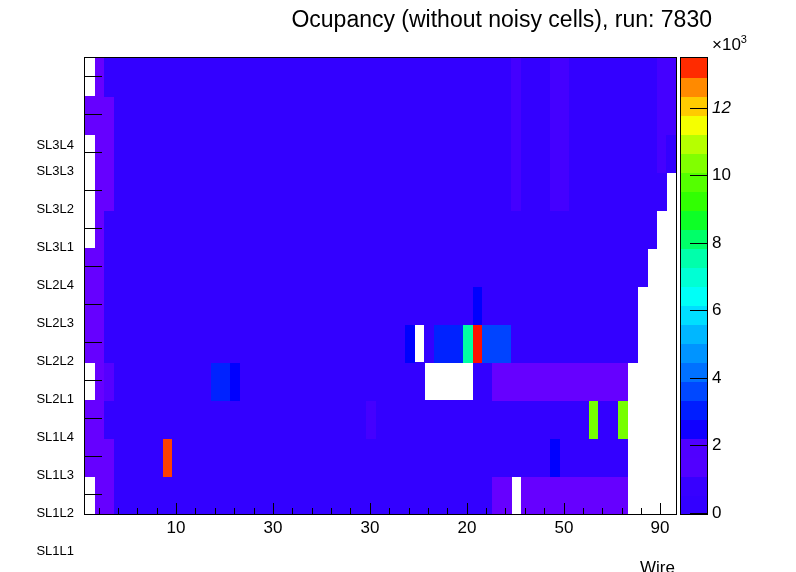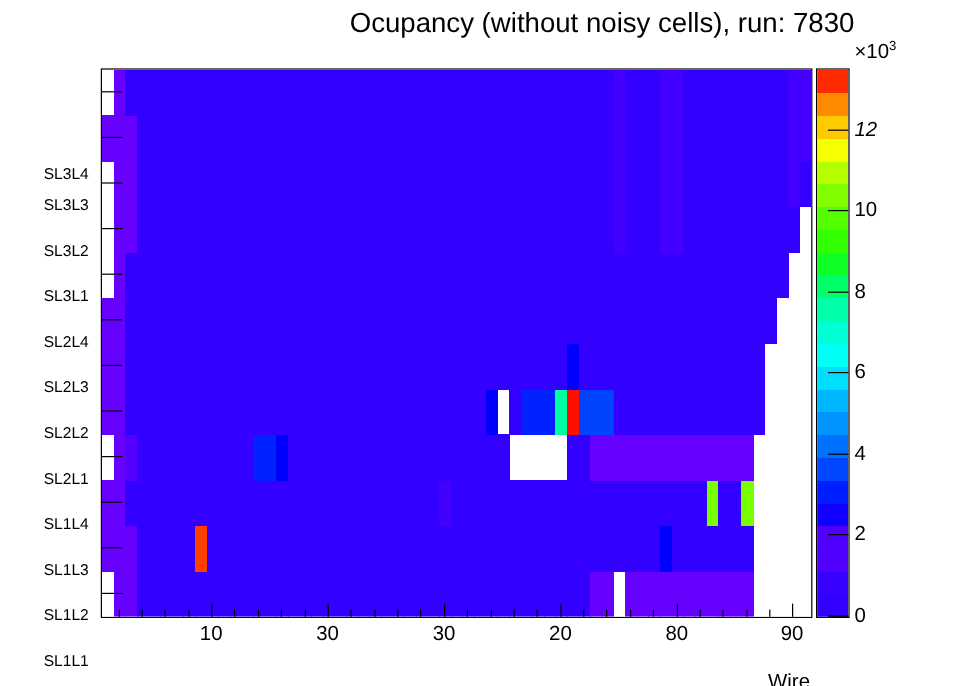--- a/index.html
+++ b/index.html
@@ -906,21 +906,21 @@
       <div class="x-tick-major" style="left: 564px;"></div>
       <div class="x-tick-minor" style="left: 583px;"></div>
       <div class="x-tick-minor" style="left: 602px;"></div>
       <div class="x-tick-minor" style="left: 622px;"></div>
       <div class="x-tick-minor" style="left: 641px;"></div>
       <div class="x-tick-major" style="left: 660px;"></div>
       <div class="x-tick-label" style="left: 176px;">10</div>
       <div class="x-tick-label" style="left: 273px;">30</div>
       <div class="x-tick-label" style="left: 370px;">30</div>
       <div class="x-tick-label" style="left: 467px;">20</div>
-      <div class="x-tick-label" style="left: 564px;">80</div>
+      <div class="x-tick-label" style="left: 564px;">50</div>
       <div class="x-tick-label" style="left: 660px;">90</div>
     </div>
   <div id="x-axis-title">Wire</div>
 
   <div id="colorbar-wrap">
     <svg id="colorbar-svg" width="26" height="456" viewBox="0 0 26 456" xmlns="http://www.w3.org/2000/svg" shape-rendering="crispEdges">
       <g id="cb-bands">
           <rect x="0" y="437.00" width="26" height="19.60" fill="rgb(51,0,255)"></rect>
           <rect x="0" y="418.00" width="26" height="19.60" fill="rgb(55,0,255)"></rect>
           <rect x="0" y="399.00" width="26" height="19.60" fill="rgb(81,0,255)"></rect>

